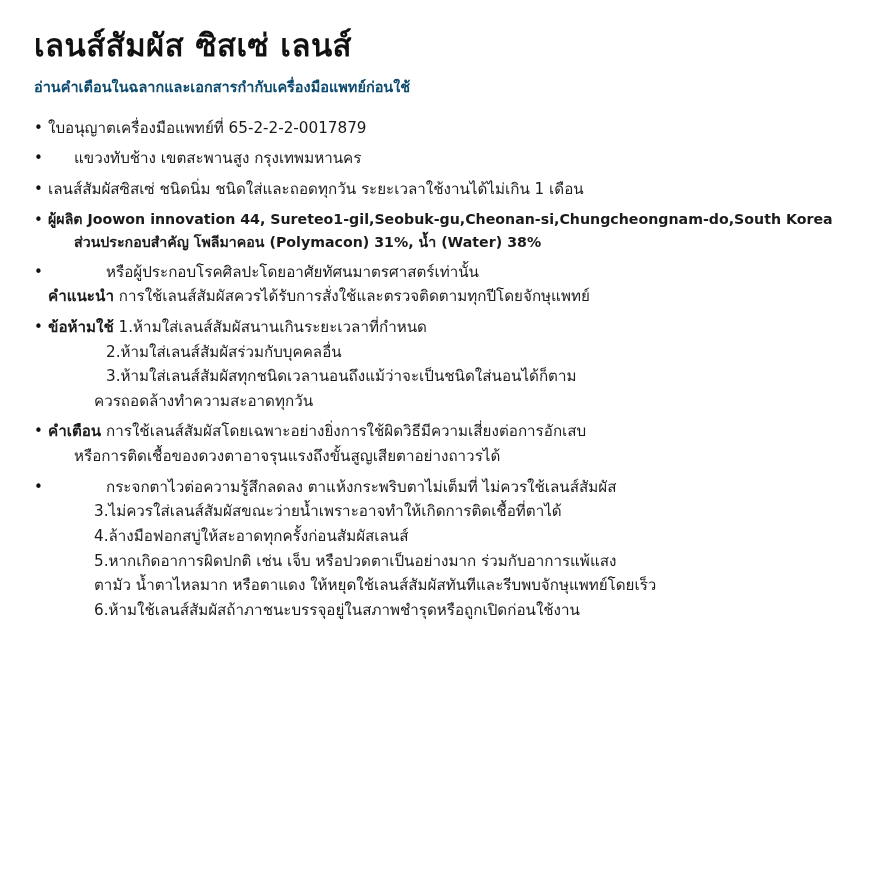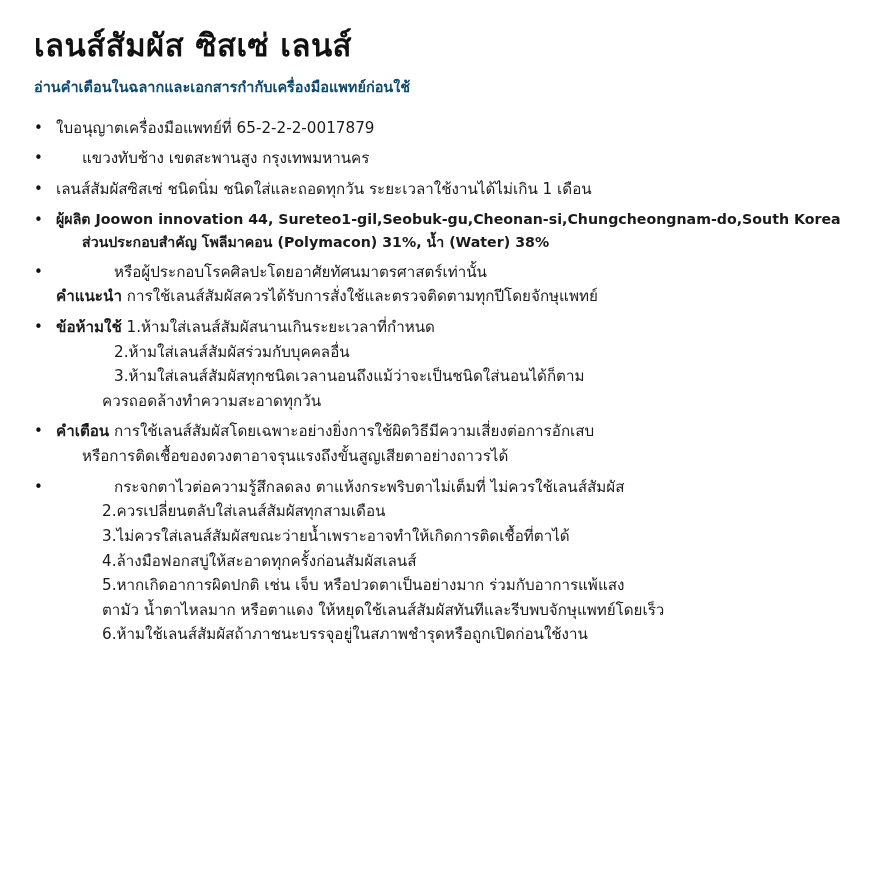--- a/index.html
+++ b/index.html
@@ -47,21 +47,20 @@
   .bullet {
     width: 14px;
     min-width: 14px;
     font-size: 15px;
     line-height: 1.62;
     color: #111;
     text-align: left;
   }
   .item-body {
     flex: 1;
-    margin-left: 8px;
   }
   .line {
     font-size: 15.2px;
     line-height: 1.62;
     color: #1b1b1b;
     white-space: pre-wrap;
   }
   .line.small {
     font-size: 14.2px;
     font-weight: bold;
@@ -131,21 +130,20 @@
         <div class="bullet">•</div>
         <div class="item-body">
           <div class="line indent-1"><span class="lead">คำเตือน</span> <span>การใช้เลนส์สัมผัสโดยเฉพาะอย่างยิ่งการใช้ผิดวิธีมีความเสี่ยงต่อการอักเสบ</span></div>
           <div class="line indent-3"><span>หรือการติดเชื้อของดวงตาอาจรุนแรงถึงขั้นสูญเสียตาอย่างถาวรได้</span></div>
         </div>
       </div>
       <div class="item gap-top-sm">
         <div class="bullet">•</div>
         <div class="item-body">
           <div class="line indent-2"><span>กระจกตาไวต่อความรู้สึกลดลง ตาแห้งกระพริบตาไม่เต็มที่ ไม่ควรใช้เลนส์สัมผัส</span></div>
-          <div class="line indent-4"><span>2.ควรเปลี่ยนตลับใส่เลนส์สัมผัสทุกสามเดือน</span></div>
           <div class="line indent-4"><span>3.ไม่ควรใส่เลนส์สัมผัสขณะว่ายน้ำเพราะอาจทำให้เกิดการติดเชื้อที่ตาได้</span></div>
           <div class="line indent-4"><span>4.ล้างมือฟอกสบู่ให้สะอาดทุกครั้งก่อนสัมผัสเลนส์</span></div>
           <div class="line indent-4"><span>5.หากเกิดอาการผิดปกติ เช่น เจ็บ หรือปวดตาเป็นอย่างมาก ร่วมกับอาการแพ้แสง</span></div>
           <div class="line indent-4"><span>ตามัว น้ำตาไหลมาก หรือตาแดง ให้หยุดใช้เลนส์สัมผัสทันทีและรีบพบจักษุแพทย์โดยเร็ว</span></div>
           <div class="line indent-4"><span>6.ห้ามใช้เลนส์สัมผัสถ้าภาชนะบรรจุอยู่ในสภาพชำรุดหรือถูกเปิดก่อนใช้งาน</span></div>
         </div>
       </div>
     </div>
 
 </div>

